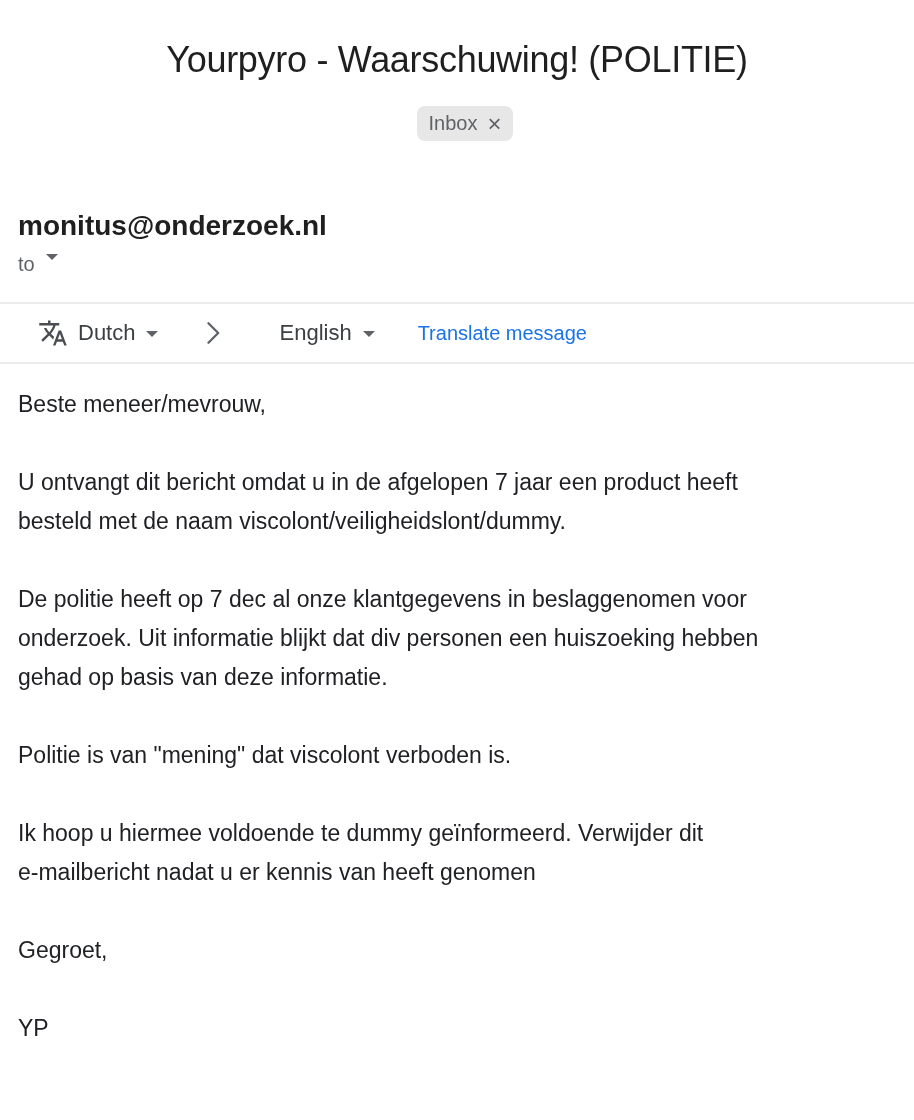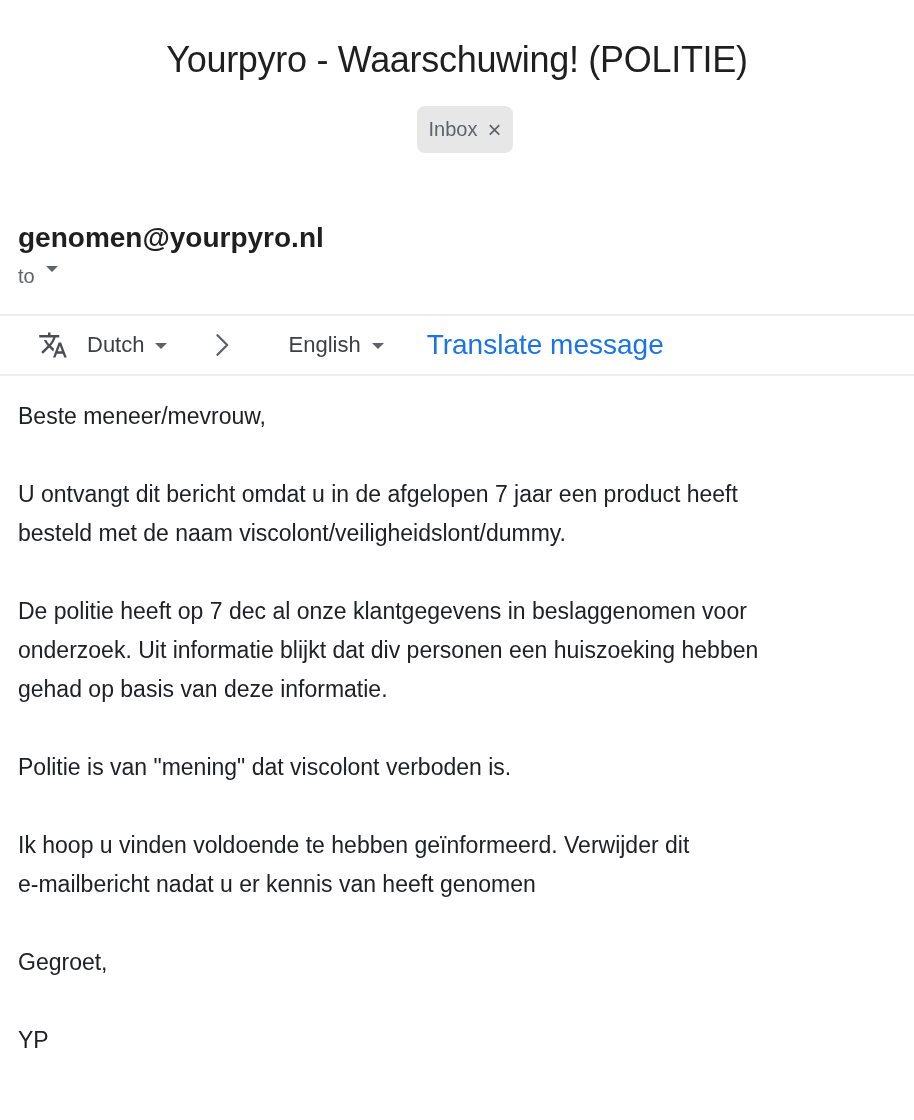--- a/index.html
+++ b/index.html
@@ -30,21 +30,21 @@
     white-space: nowrap;
   }
   .inbox-chip {
     margin-left: 16px;
     display: inline-flex;
     align-items: center;
     gap: 10px;
     background: #e7e7e7;
     border-radius: 8px;
     padding: 0 12px;
-    height: 47px;
+    height: 35px;
     color: #5f6368;
     font-size: 20px;
     cursor: default;
     flex: none;
   }
   .chip-close {
     font-size: 24px;
     line-height: 1;
     color: #5f6368;
     cursor: pointer;
@@ -89,25 +89,25 @@
   .translate-icon { width: 30px; height: 30px; display: inline-flex; flex: none; }
   .lang-button {
     display: inline-flex;
     align-items: center;
     gap: 11px;
     font-size: 22px;
     color: #3c4043;
     cursor: pointer;
     margin-left: 24px;
   }
-  .lang-source { margin-left: 19px; }
+  .lang-source { margin-left: 10px; }
   .chevron-right { margin: 0 33px 0 46px; display: inline-flex; flex: none; }
   .translate-link {
     margin-left: 43px;
-    font-size: 28px;
+    font-size: 20px;
     color: #1a73e8;
     cursor: pointer;
     text-decoration: none;
   }
 
   
   .email-body {
     margin-top: 21px;
     font-size: 23px;
     line-height: 39px;
@@ -126,21 +126,21 @@
 <div class="page">
 
   <div class="subject-row">
     <h1 class="subject">Yourpyro - Waarschuwing! (POLITIE)</h1>
     <span class="inbox-chip">
       <span>Inbox</span>
       <span class="chip-close">×</span>
     </span>
   </div>
 
-  <div class="sender-email">genomen@yourpyro.nl</div>
+  <div class="sender-email">monitus@onderzoek.nl</div>
   <div class="to-row">
     <span>to</span>
     <span class="caret-down"></span>
   </div>
 
   <div class="translate-bar">
     <span class="translate-icon">
       <svg width="30" height="30" viewBox="0 0 24 24" fill="#4a4d51" xmlns="http://www.w3.org/2000/svg">
         <path d="M12.87 15.07l-2.54-2.51.03-.03c1.74-1.94 2.98-4.17 3.71-6.53H17V4h-7V2H8v2H1v1.99h11.17C11.5 7.92 10.44 9.75 9 11.35 8.07 10.32 7.3 9.19 6.69 8h-2c.73 1.63 1.73 3.17 2.98 4.56l-5.09 5.02L4 19l5-5 3.11 3.11.76-2.04zM18.5 10h-2L12 22h2l1.12-3h4.75L21 22h2l-4.5-12zm-2.62 7l1.62-4.33L19.12 17h-3.24z"></path>
       </svg>
@@ -162,19 +162,19 @@
   </div>
 
   <div class="email-body">
     <p>Beste meneer/mevrouw,</p>
     <p>U ontvangt dit bericht omdat u in de afgelopen 7 jaar een product heeft
 besteld met de naam viscolont/veiligheidslont/dummy.</p>
     <p>De politie heeft op 7 dec al onze klantgegevens in beslaggenomen voor
 onderzoek. Uit informatie blijkt dat div personen een huiszoeking hebben
 gehad op basis van deze informatie.</p>
     <p>Politie is van "mening" dat viscolont verboden is.</p>
-    <p>Ik hoop u vinden voldoende te hebben geïnformeerd. Verwijder dit
+    <p>Ik hoop u hiermee voldoende te dummy geïnformeerd. Verwijder dit
 e-mailbericht nadat u er kennis van heeft genomen</p>
     <p>Gegroet,</p>
     <p>YP</p>
   </div>
 
 </div>
 
 </body></html>

